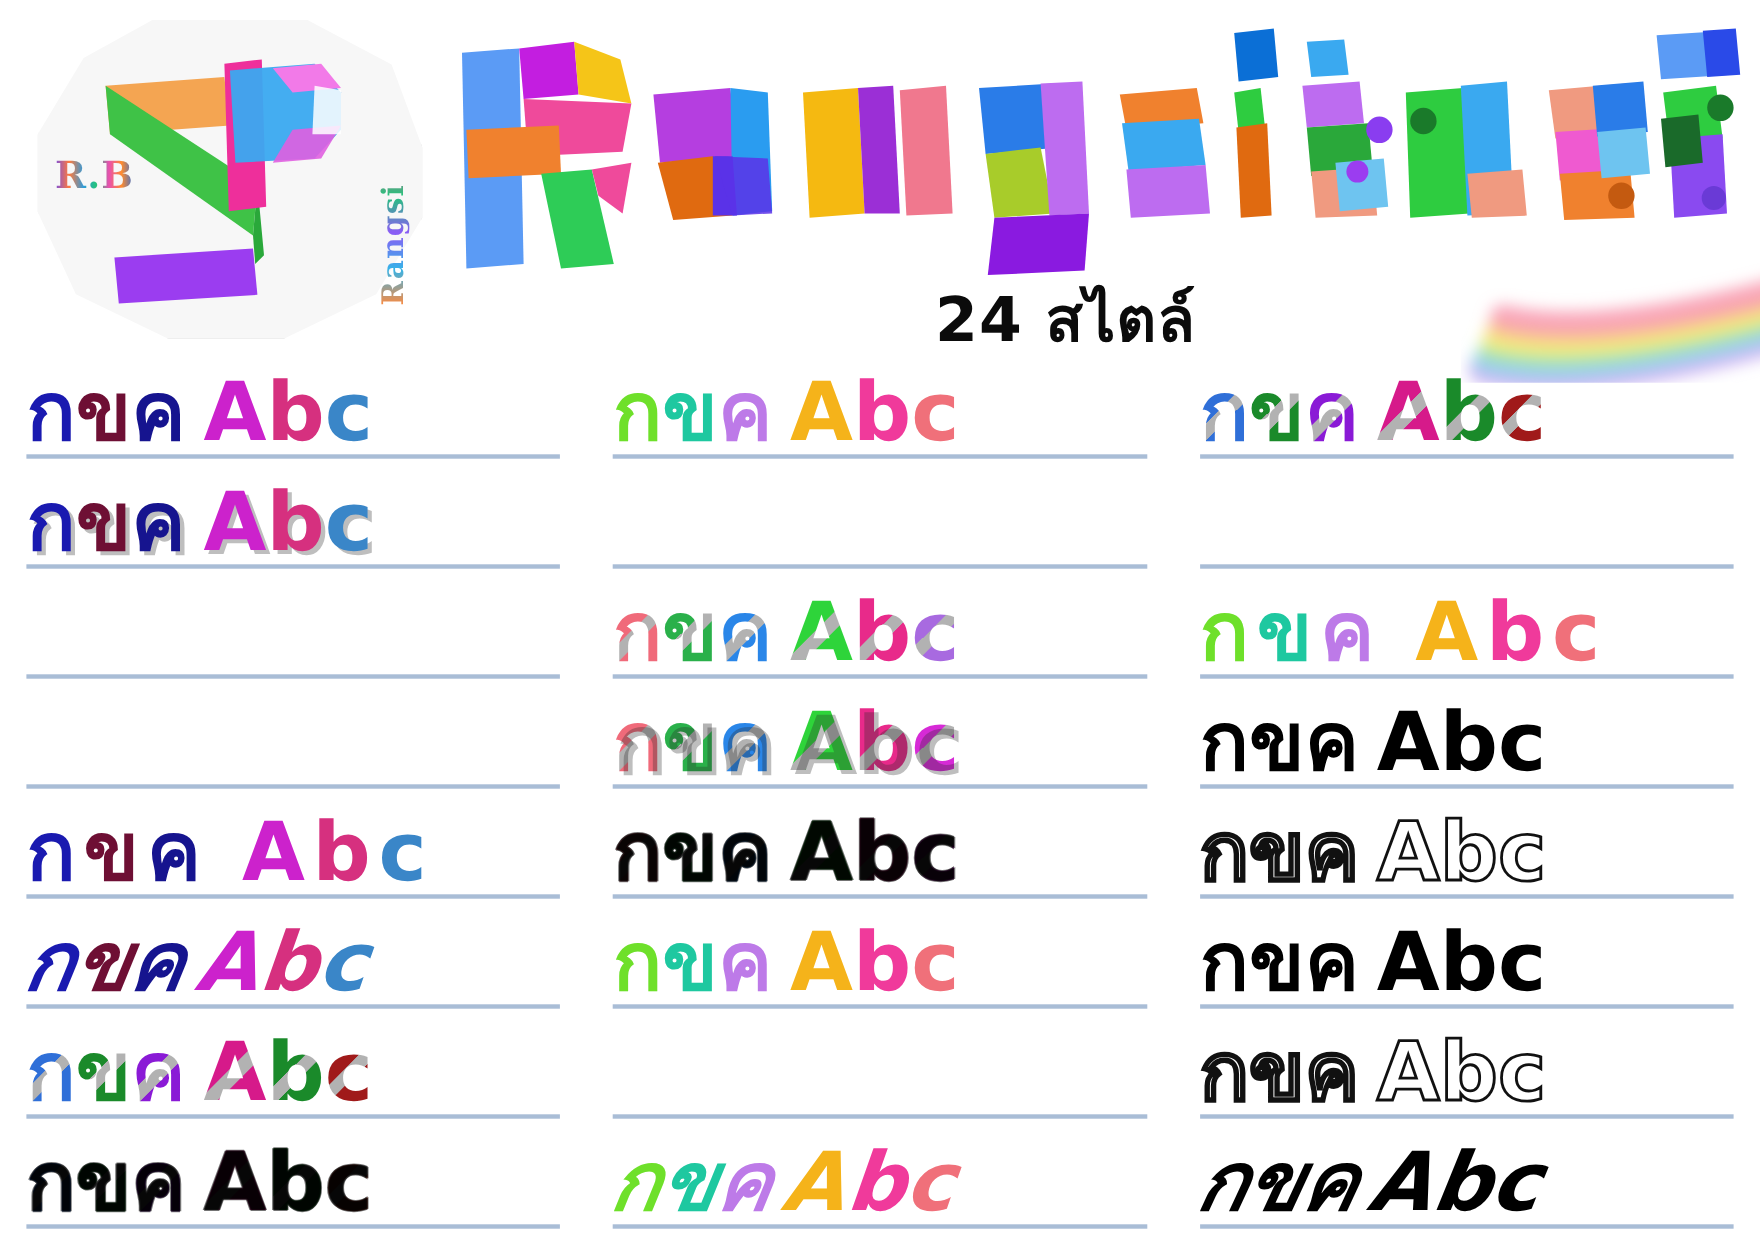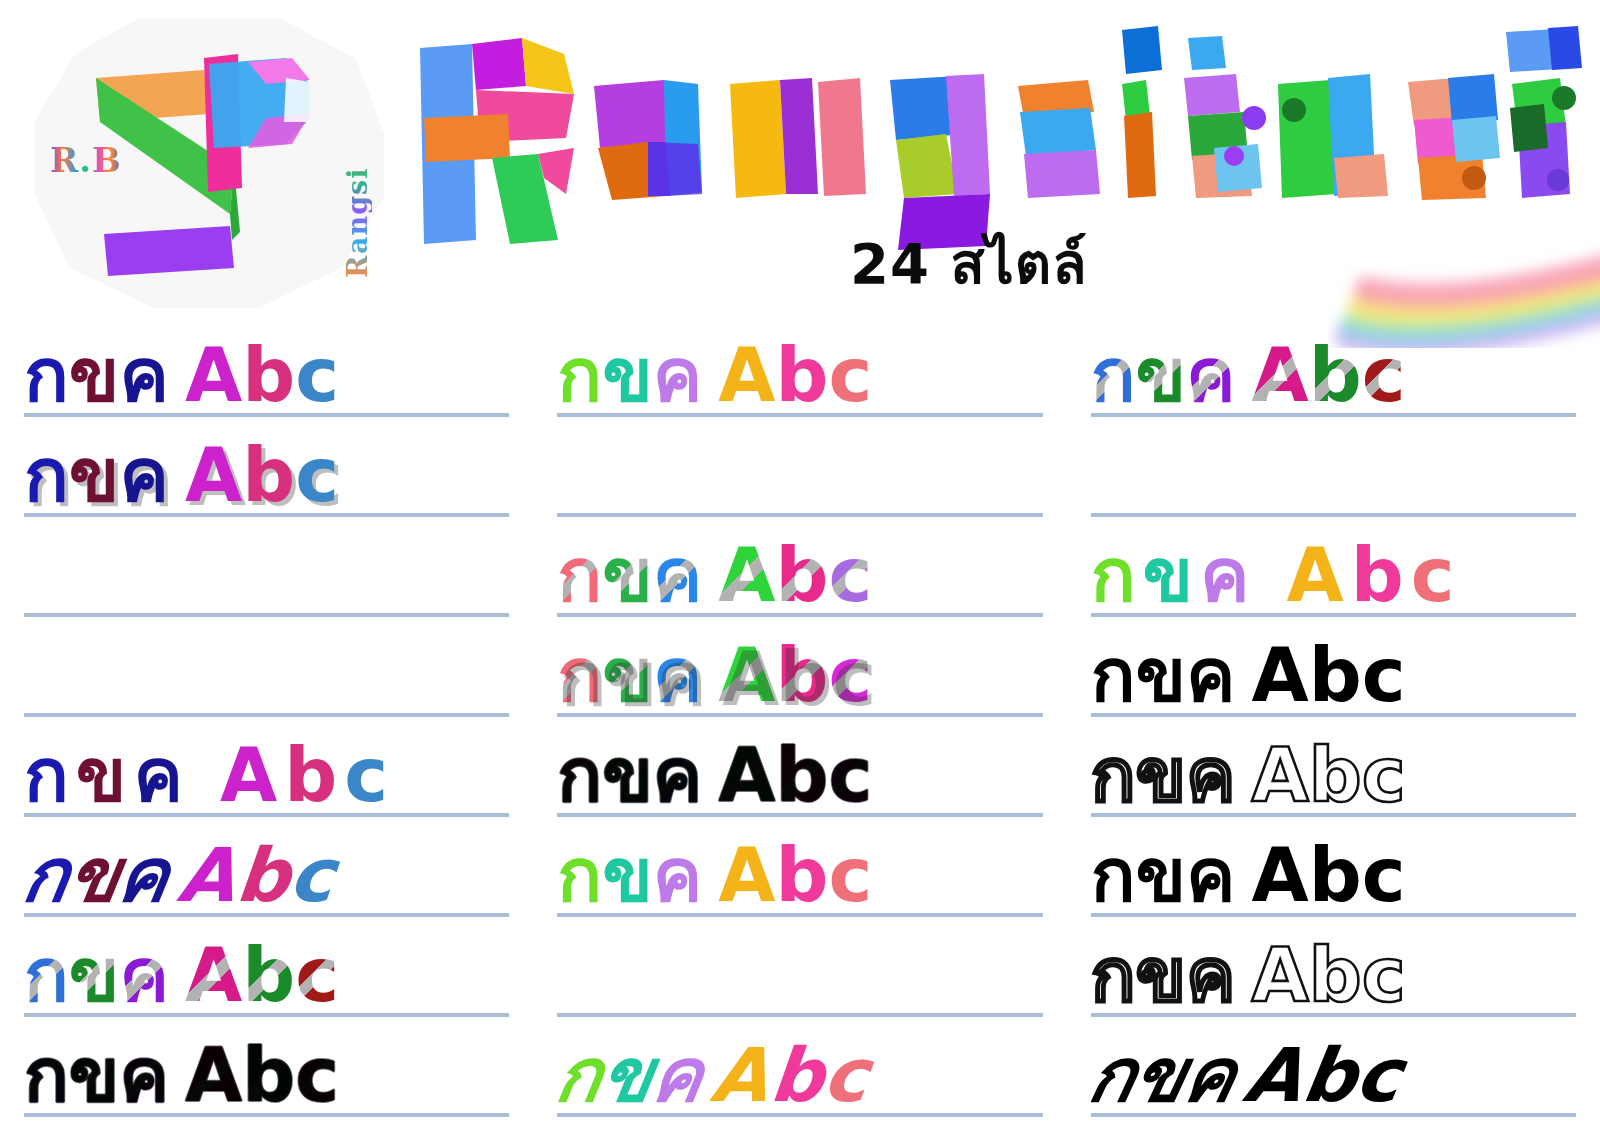--- a/index.html
+++ b/index.html
@@ -38,21 +38,21 @@
     -webkit-background-clip:text;background-clip:text;color:transparent;
     line-height:1.05;
     text-align:right;
   }
   .logo-vtext .l2{opacity:.98;}
 
   
   .title-row{position:absolute;left:398px;top:8px;height:250px;width:1190px;}
   .title-svg{position:absolute;left:0;top:0;}
   .subtitle{
-    position:absolute;left:452px;top:211px;
+    position:absolute;left:452px;top:238px;
     font-size:56px;font-weight:bold;color:#0b0b0b;
     font-family:"DejaVu Sans", sans-serif;
     letter-spacing:1px;
     white-space:nowrap;
   }
   .rainbow{position:absolute;left:930px;top:150px;width:680px;height:190px;pointer-events:none;}
 
   
   .grid{
     position:absolute;left:0;top:318px;width:1600px;height:800px;

